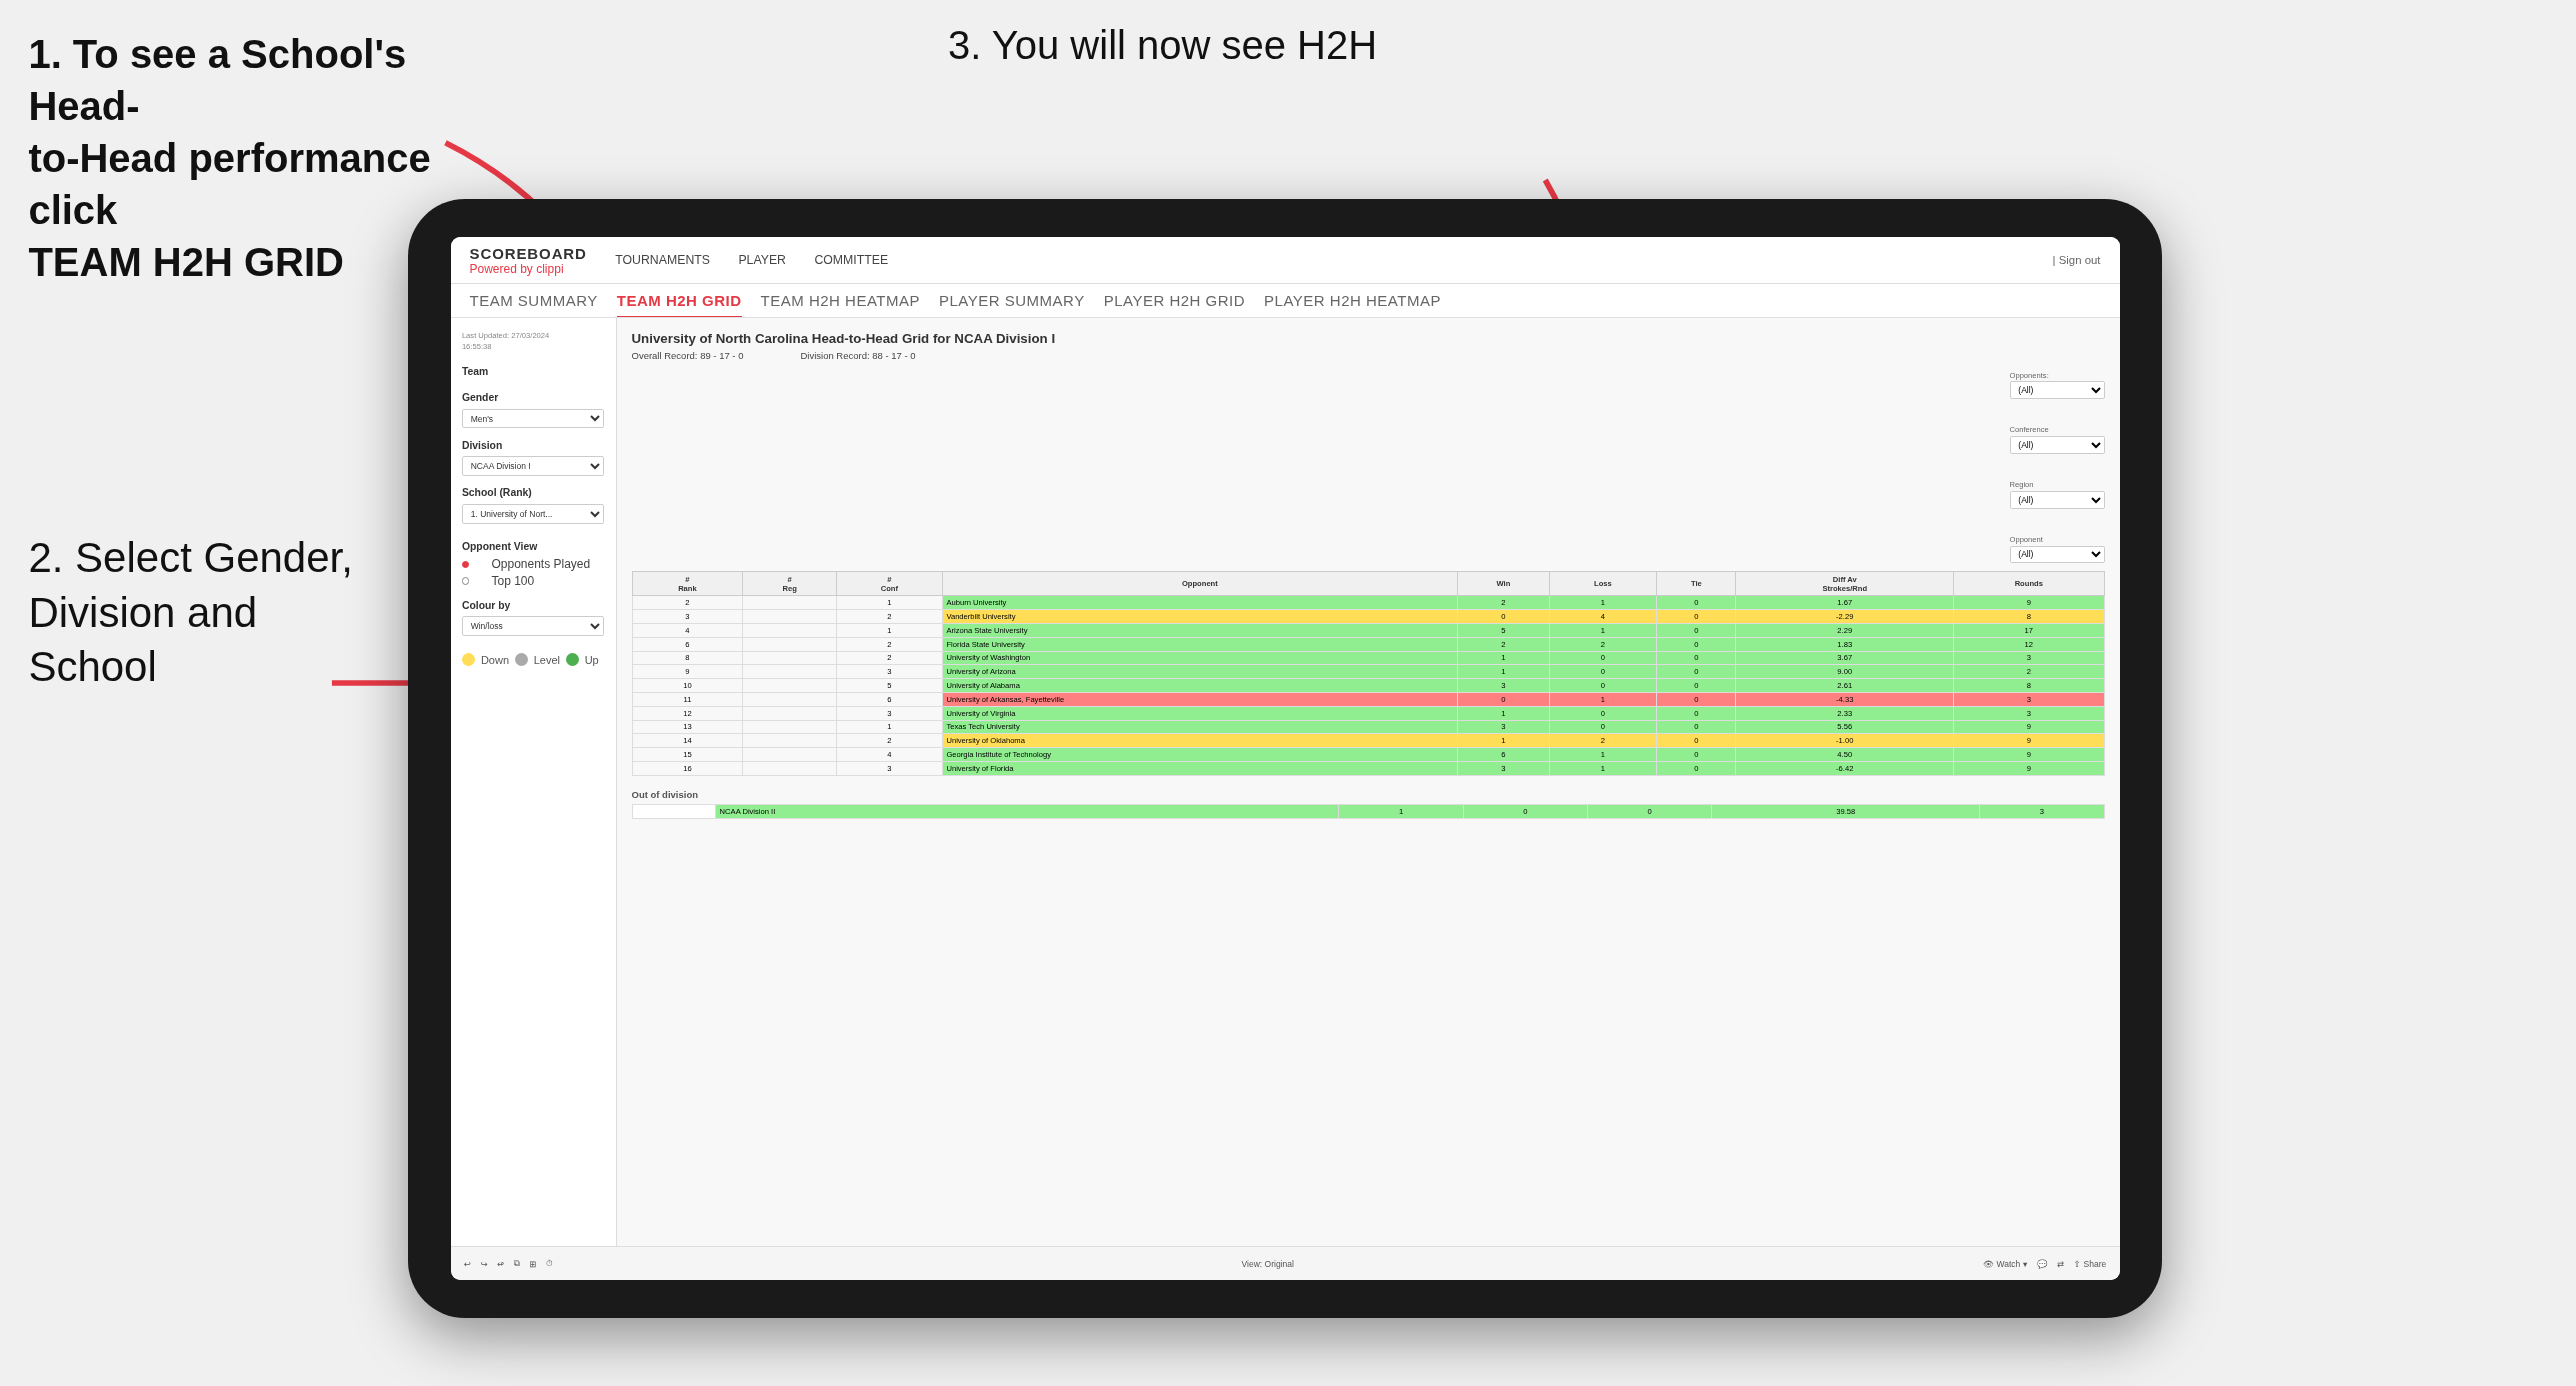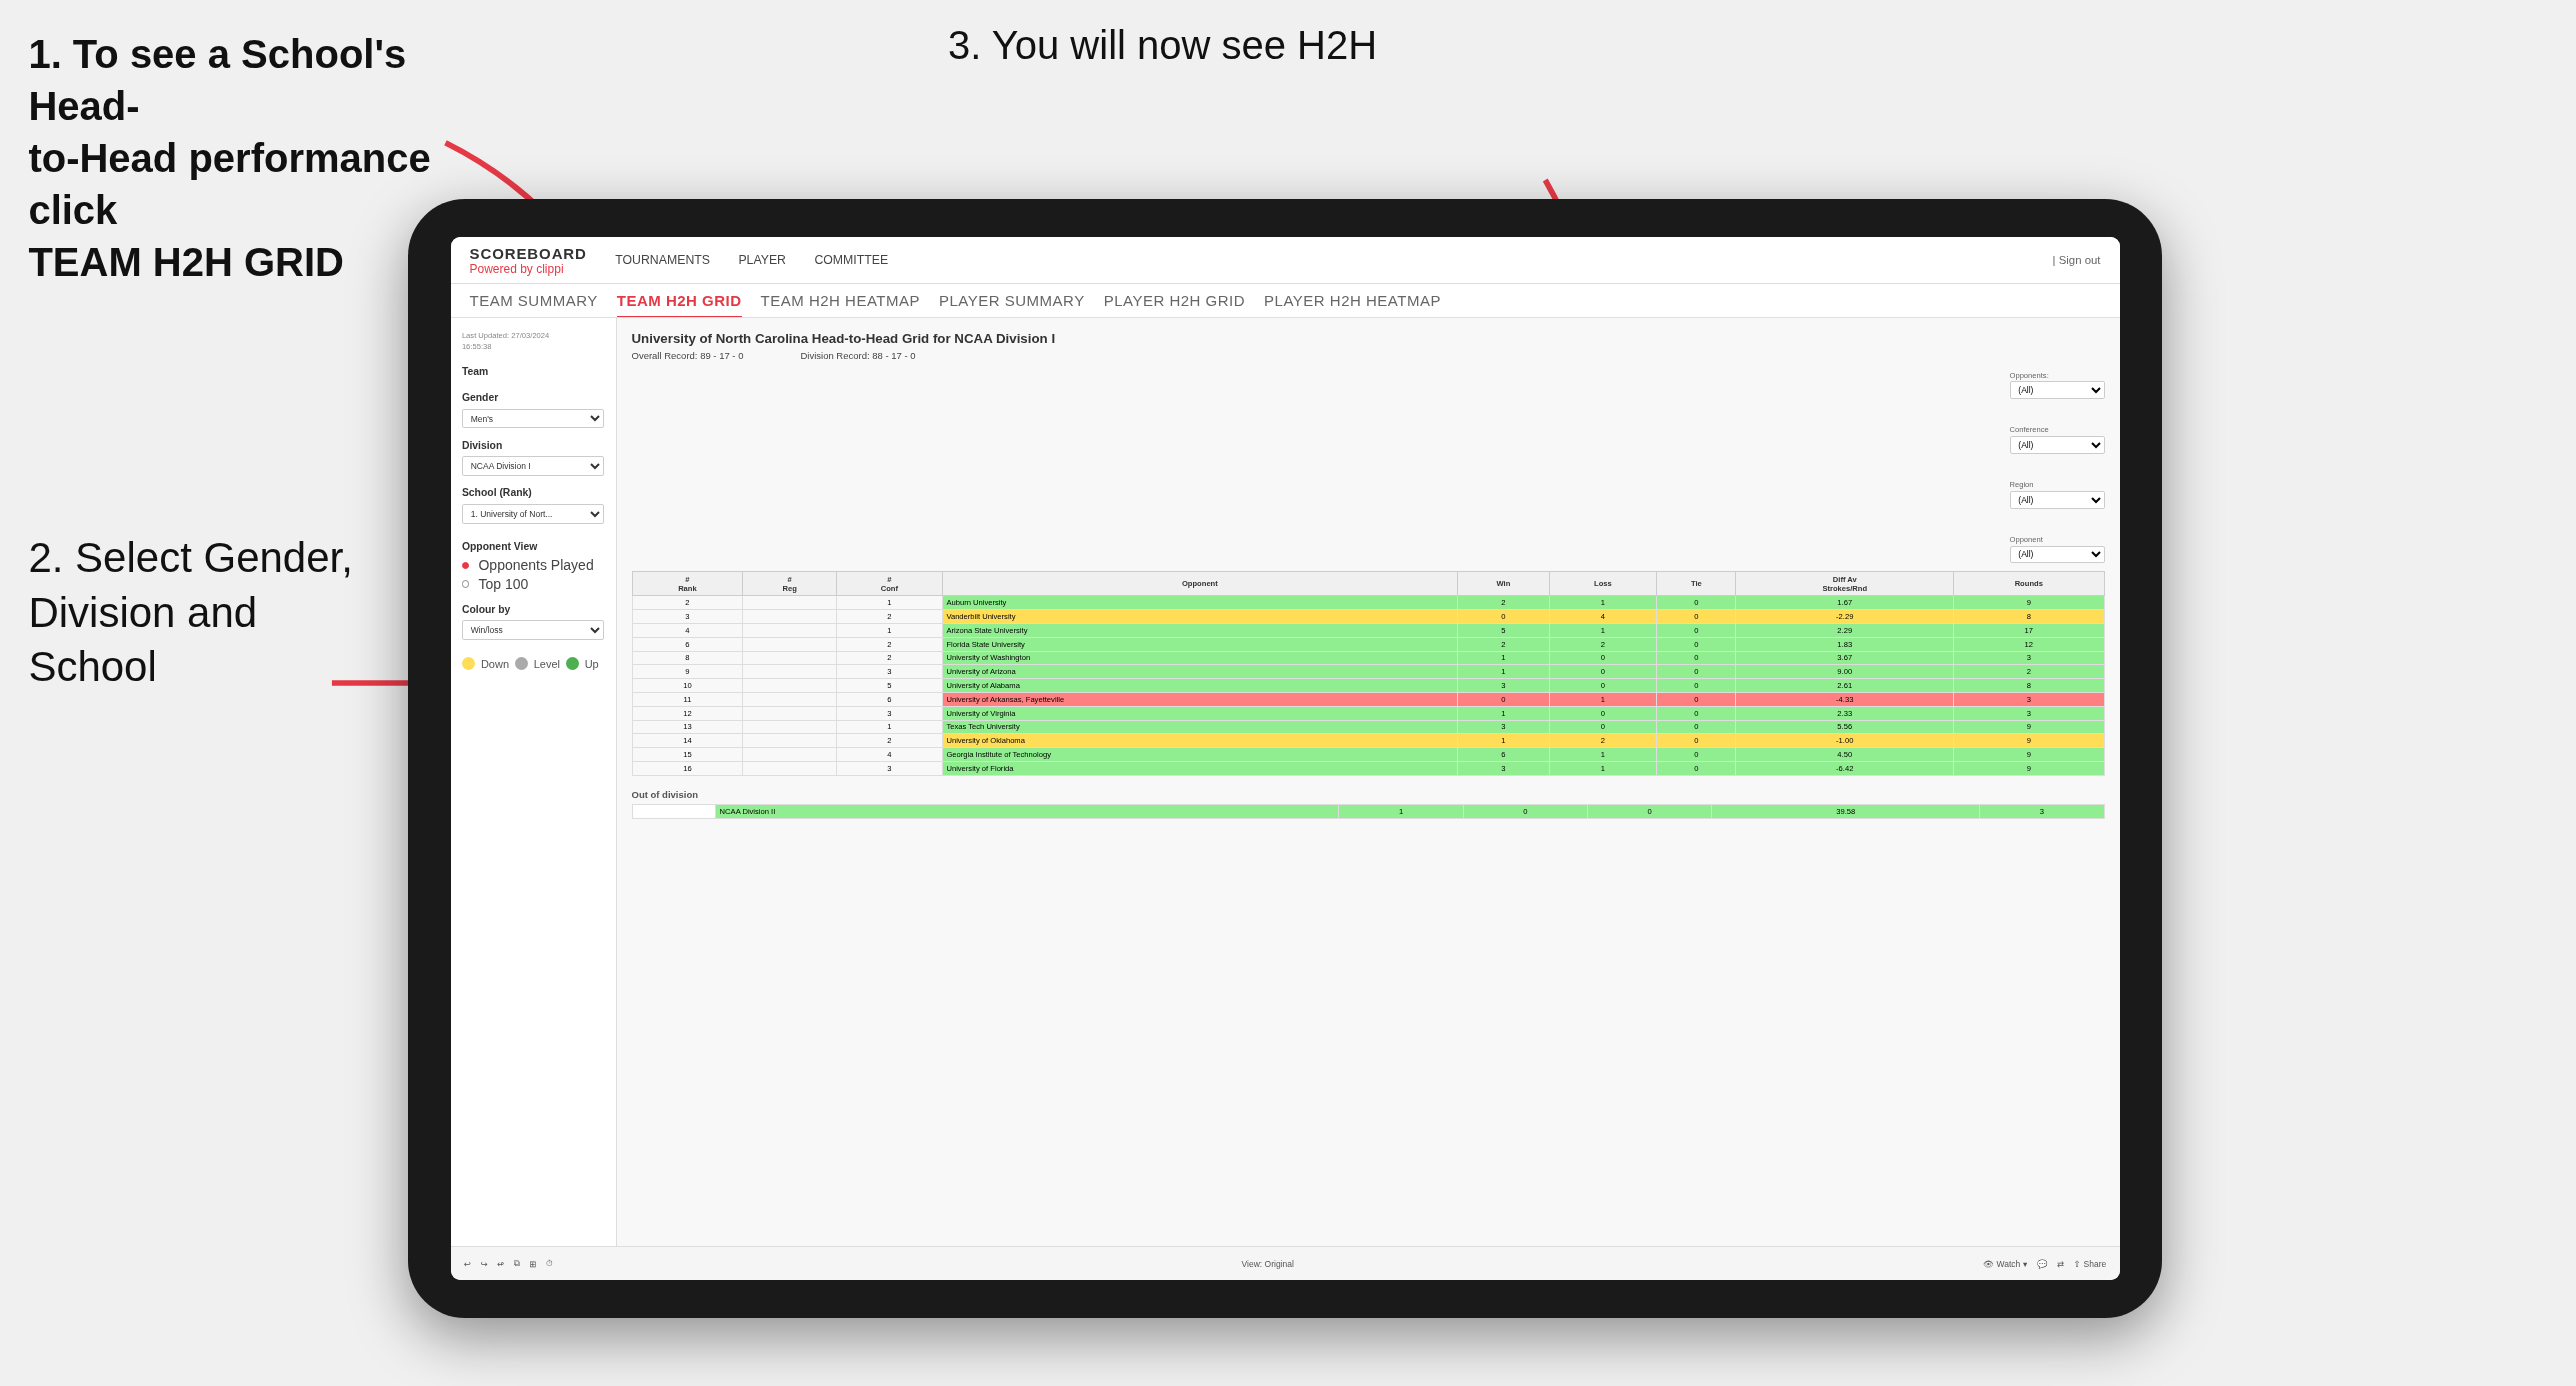--- a/index.html
+++ b/index.html
@@ -154,22 +154,22 @@
       color: #333;
       margin-bottom: 11.4px;
       border-radius: 1.9px;
     }
     .sidebar-radio-group {
       margin-bottom: 11.4px;
     }
     .sidebar-radio-item {
       display: flex;
       align-items: center;
-      gap: 9px;
-      font-size: 14px;
+      gap: 22px;
+      font-size: 12px;
       margin-bottom: 2.8px;
       color: #444;
     }
     .radio-circle {
       width: 7.6px;
       height: 7.6px;
       border-radius: 50%;
       border: 0.9px solid #888;
       background: #fff;
     }

